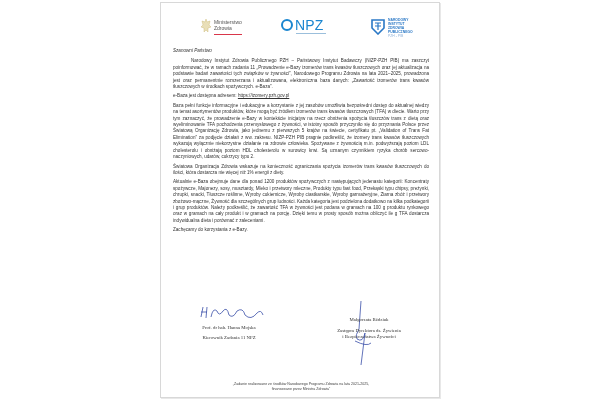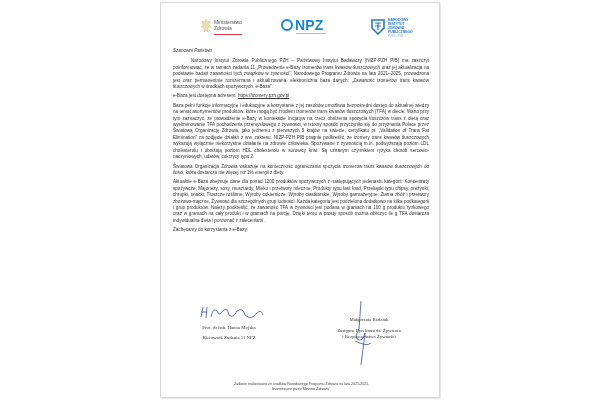--- a/index.html
+++ b/index.html
@@ -5,21 +5,21 @@
   html, body { margin:0; padding:0; }
   body { width:600px; height:400px; background:#ffffff; position:relative; overflow:hidden; font-family:"Liberation Sans", sans-serif; }
   .page { position:absolute; left:160px; top:2px; width:280px; height:396px; background:#fff; border:1px solid #d8d8d8; box-shadow:1px 1px 0 #e8e8e8; box-sizing:border-box; }
   .logos { position:absolute; top:12px; left:0; width:100%; height:26px; }
   .logo-mz { position:absolute; left:39px; top:3px; width:52px; height:20px; }
   .mz-eagle { position:absolute; left:0; top:0; width:12px; height:16px; }
   .mz-text { position:absolute; left:14px; top:1px; font-size:5px; line-height:6px; color:#555; }
   .mz-line { position:absolute; left:14px; top:16px; width:28px; height:1px; background:#d9364a; }
   .logo-npz { position:absolute; left:120px; top:2px; width:50px; height:20px; }
   .npz-circle { position:absolute; left:0; top:2px; width:12px; height:12px; border-radius:50%; border:2px solid #1a86d0; box-sizing:border-box; }
-  .npz-text { position:absolute; left:14px; top:0px; font-size:14px; font-weight:bold; color:#1a86d0; letter-spacing:0.2px; }
+  .npz-text { position:absolute; left:14px; top:0px; font-size:14px; font-weight:normal; color:#1a86d0; letter-spacing:0.2px; }
   .npz-sub { position:absolute; left:15px; top:16px; width:30px; height:1px; background:#9bbfdc; }
   .logo-nizp { position:absolute; left:210px; top:2px; width:60px; height:22px; }
   .nizp-shield { position:absolute; left:0; top:1px; width:14px; height:17px; }
   .nizp-text { position:absolute; left:17px; top:1px; font-size:3.4px; line-height:4px; color:#2a78c6; font-weight:bold; }
   .body-text { position:absolute; left:12px; top:45px; width:256px; font-size:4.6px; line-height:6.4px; color:#333; text-align:justify; }
   .body-text p { margin:0 0 3px 0; }
   .body-text .indent { text-indent:18px; }
   .link { text-decoration:underline; color:#333; }
   .sig { position:absolute; top:320px; font-family:"Liberation Serif", serif; font-size:4.8px; line-height:6.5px; color:#333; text-align:center; }
   .sig-left { left:28px; width:80px; }

